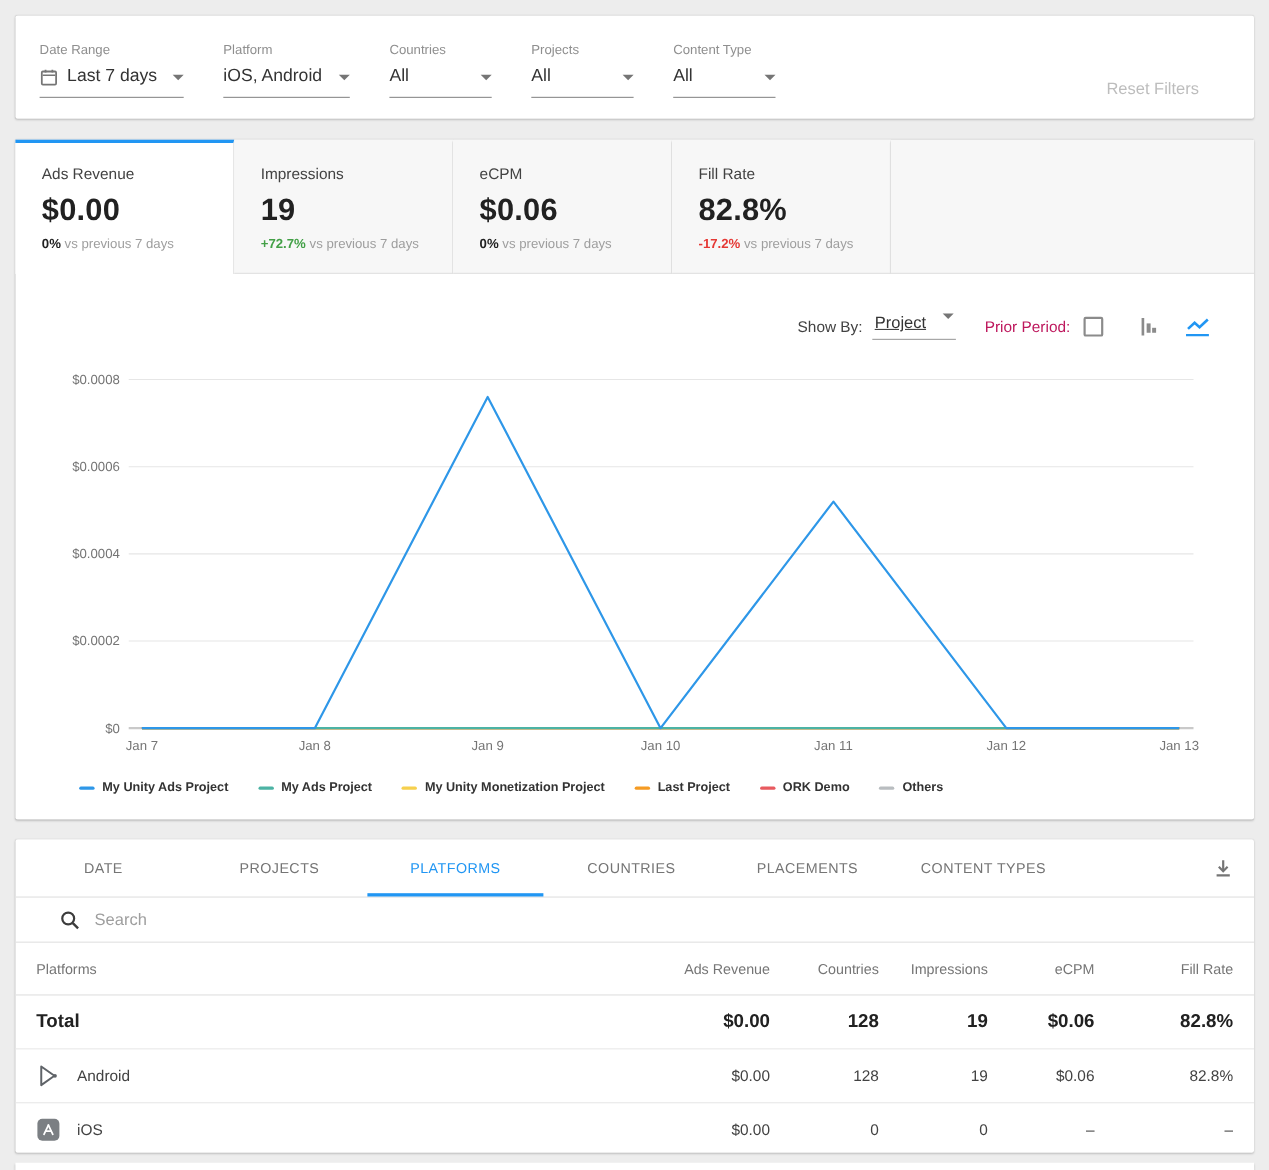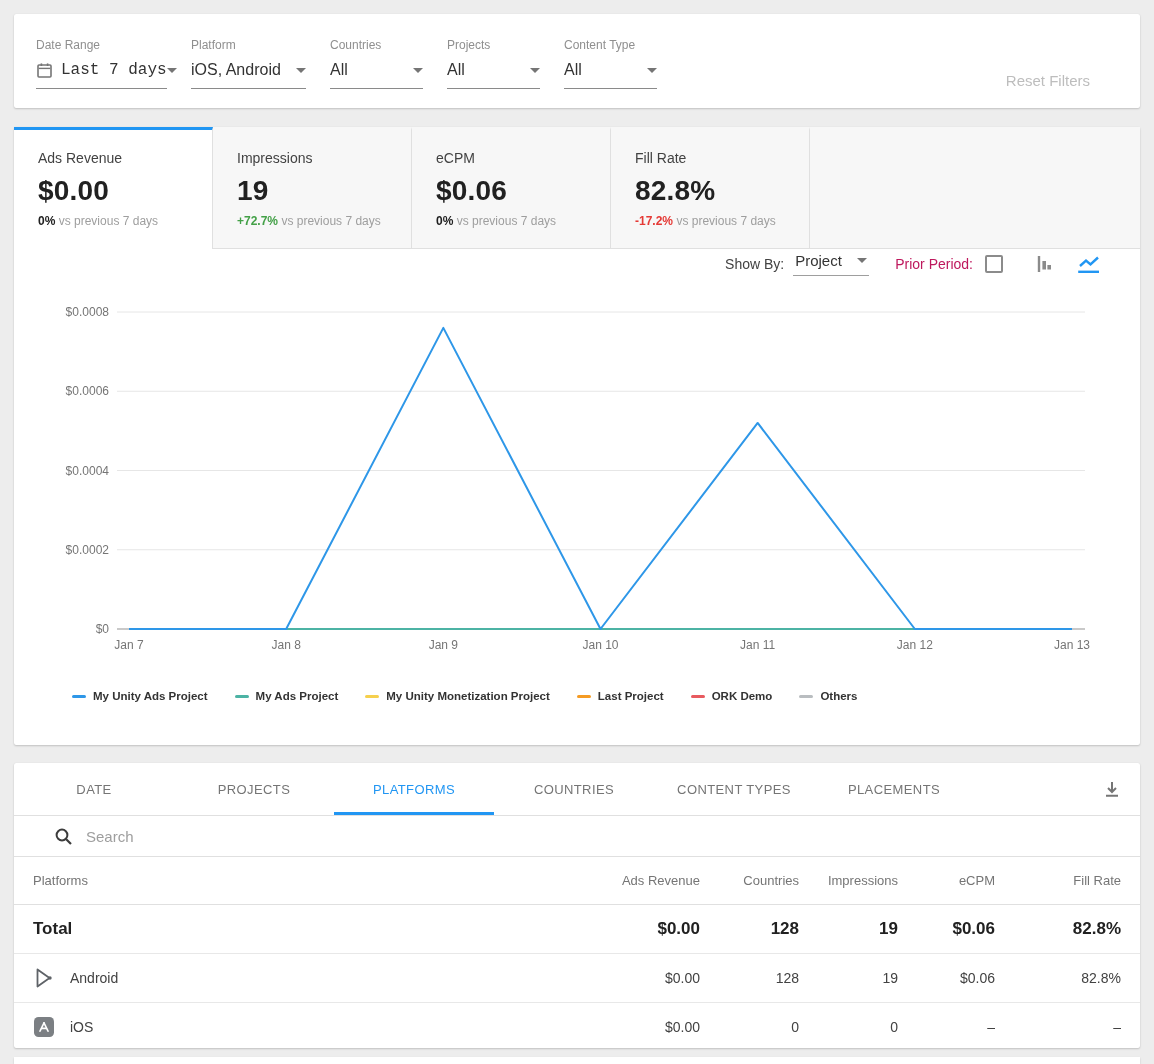--- a/index.html
+++ b/index.html
@@ -6,57 +6,57 @@
   html,body { width:1154px; height:1064px; }
   body {
     background:#ededed;
     font-family:"Liberation Sans", sans-serif;
     color:#424242;
     overflow:hidden;
   }
   .panel { background:#fff; box-shadow:0 1px 2px rgba(0,0,0,.18), 0 0 1px rgba(0,0,0,.1); border-radius:2px; }
 
   
-  .filter-panel { margin:14px 14px 0; height:94px; display:flex; align-items:flex-start; padding:24px 0 0 22px; }
+  .filter-panel { margin:14px 14px 0; height:94px; display:flex; align-items:flex-start; padding:24px 0 0 22px;gap:12px; }
   .filter-group { margin-right:24px; }
   .filter-label { font-size:12px; color:#8f8f8f; margin-bottom:9px; }
   .filter-select { display:flex; align-items:center; border-bottom:1px solid #8a8a8a; padding-bottom:9px; cursor:pointer; }
   .filter-value { font-size:16px; color:#333; white-space:nowrap; }
-  .filter-group:nth-of-type(1) .filter-select { width:131px;font-family:Liberation Mono, monospace; }
+  .filter-group:nth-of-type(1) .filter-select { width:131px; }
   .filter-group:nth-of-type(2) .filter-select { width:115px; }
   .filter-group:nth-of-type(3) .filter-select,
   .filter-group:nth-of-type(4) .filter-select,
   .filter-group:nth-of-type(5) .filter-select { width:93px; }
   .caret { width:0; height:0; border-left:5px solid transparent; border-right:5px solid transparent; border-top:5px solid #757575; margin-left:auto; flex:none; }
   .cal-icon { margin-right:8px; flex:none; display:inline-flex; }
   .reset-filters { margin-left:auto; margin-right:50px; align-self:center; margin-top:14px; font-size:15px; color:#bdbdbd; cursor:pointer; white-space:nowrap; }
 
   
   .chart-panel { margin:19px 14px 0; height:618px; }
   .stat-row { display:flex; height:122px; }
   .stat-card { width:199px; padding:20px 0 0 24px; border-right:1px solid #e0e0e0; border-top:3px solid #f7f7f7; background:#f7f7f7; border-bottom:1px solid #e0e0e0; cursor:pointer; }
   .stat-card.active { background:#fff; border-top:3px solid #2196f3; border-bottom:none; }
   .stat-filler { flex:1; background:#f7f7f7; border-bottom:1px solid #e0e0e0; }
   .stat-label { font-size:14px; color:#424242; }
   .stat-value { font-size:28px; font-weight:700; color:#212121; margin-top:9px; letter-spacing:.2px; }
   .stat-delta { font-size:12px; margin-top:7px; white-space:nowrap; }
   .stat-delta-value { font-weight:700; }
   .stat-delta-suffix { color:#9e9e9e; }
 
-  .controls-row { height:30px; display:flex; align-items:center; justify-content:flex-end; padding-right:40px; }
+  .controls-row { margin-top:33px; height:30px; display:flex; align-items:center; justify-content:flex-end; padding-right:40px; }
   .show-by-label { font-size:14px; color:#424242; }
-  .show-by-select { display:flex; align-items:center; border-bottom:1px solid #9e9e9e; padding:0 2px 6px 2px; width:76px; margin-left:9px; cursor:pointer; }
+  .show-by-select { display:flex; border-bottom:1px solid #9e9e9e; padding:0 2px 6px 2px; width:76px; margin-left:9px; cursor:pointer;text-decoration:underline; }
   .show-by-value { font-size:15px; color:#333; }
   .prior-period-label { font-size:14px; color:#be185d; margin-left:26px; }
   .prior-checkbox { width:18px; height:18px; border:2px solid #8b8b8b; border-radius:2px; margin-left:12px; cursor:pointer; background:#fff; }
   .chart-type-btn { margin-left:20px; cursor:pointer; display:inline-flex; }
   .chart-type-btn.first { margin-left:34px; }
 
   .chart-svg-wrap { margin-top:20px; }
-  .legend-row { margin-top:27px; padding-left:58px; display:flex; align-items:flex-start; }
+  .legend-row { margin-top:13px; padding-left:58px; display:flex; align-items:flex-start; }
   .legend-item { display:flex; align-items:center; margin-right:27px; }
   .legend-swatch { width:14px; height:3px; border-radius:2px; margin-right:7px; }
   .legend-label { font-size:11.5px; font-weight:700; color:#333; white-space:nowrap; }
 
   
   .table-panel { margin:18px 14px 0; height:285px; overflow:hidden; }
   .tabs-row { display:flex; height:53px; border-bottom:1px solid #e0e0e0; align-items:stretch; }
   .tab { width:160px; display:flex; align-items:center; justify-content:center; font-size:13px; letter-spacing:.4px; color:#757575; cursor:pointer; position:relative; }
   .tab.active { color:#2196f3; }
   .tab.active::after { content:""; position:absolute; left:0; right:0; bottom:0; height:3px; background:#2196f3; }
@@ -246,22 +246,22 @@
     </span>
   </div>
 </div>
 
 <div class="panel table-panel">
   <div class="tabs-row">
     <div class="tab">DATE</div>
     <div class="tab">PROJECTS</div>
     <div class="tab active">PLATFORMS</div>
     <div class="tab">COUNTRIES</div>
+    <div class="tab">PLACEMENTS</div>
     <div class="tab">CONTENT TYPES</div>
-    <div class="tab">PLACEMENTS</div>
     <div class="tabs-spacer"></div>
     <div class="download-btn">
       <svg width="16" height="17" viewBox="0 0 16 17">
           <line x1="8" y1="1" x2="8" y2="10" stroke="#757575" stroke-width="2"></line>
           <polyline points="4,7 8,11 12,7" fill="none" stroke="#757575" stroke-width="2"></polyline>
           <line x1="2" y1="14.8" x2="14" y2="14.8" stroke="#757575" stroke-width="2"></line>
         </svg>
     </div>
   </div>
 

